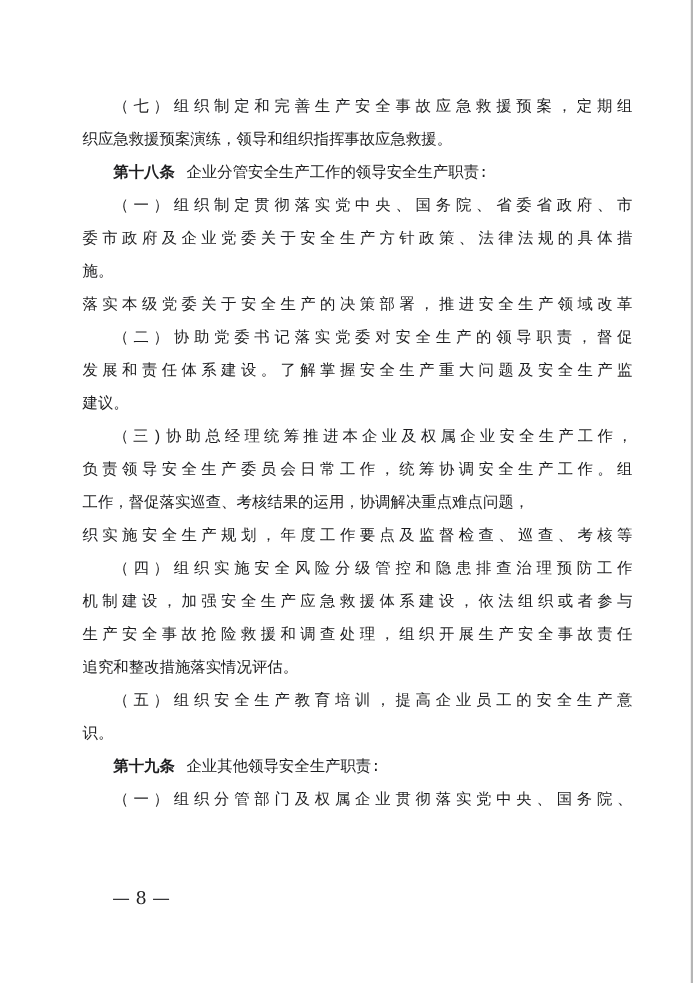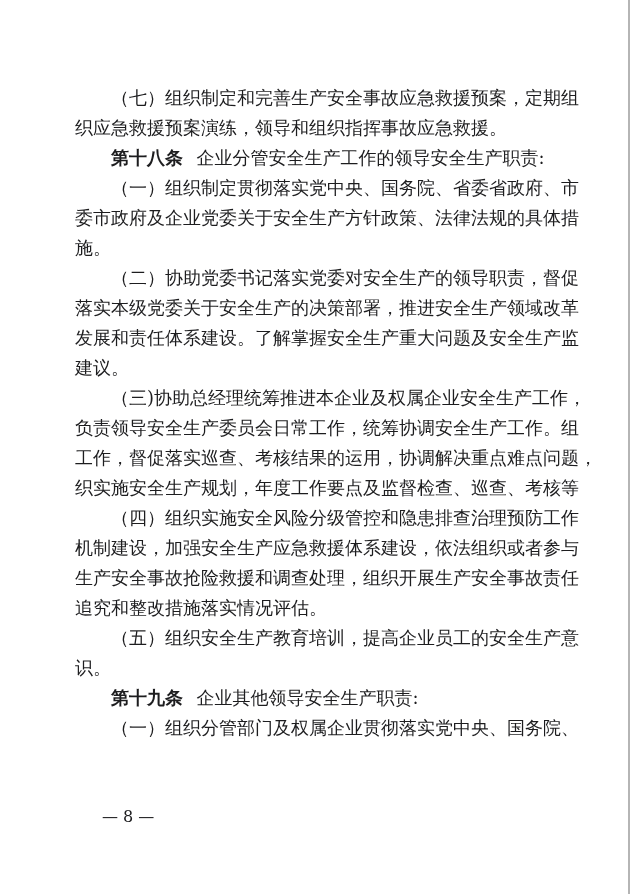--- a/index.html
+++ b/index.html
@@ -21,23 +21,24 @@
   .textblock {
     position: absolute;
     left: 75px;
     top: 83px;
     width: 500px;
   }
   .line {
     width: 500px;
     height: 30px;
     line-height: 30px;
-    font-size: 18px;
+    font-size: 14px;
     white-space: nowrap;
     letter-spacing: 0;
+    font-family: Liberation Mono, monospace;
   }
   .line.justify {
     text-align: justify;
     text-align-last: justify;
   }
   .line.first {
     text-indent: 2em;
   }
   .art-num {
     font-weight: bold;
@@ -72,22 +73,22 @@
 
     <div class="line first justify">（七）组织制定和完善生产安全事故应急救援预案，定期组</div>
     <div class="line">织应急救援预案演练，领导和组织指挥事故应急救援。</div>
 
     <div class="line first"><span class="art-num">第十八条</span><span class="art-title">企业分管安全生产工作的领导安全生产职责:</span></div>
 
     <div class="line first justify">（一）组织制定贯彻落实党中央、国务院、省委省政府、市</div>
     <div class="line justify">委市政府及企业党委关于安全生产方针政策、法律法规的具体措</div>
     <div class="line">施。</div>
 
+    <div class="line justify">落实本级党委关于安全生产的决策部署，推进安全生产领域改革</div>
     <div class="line first justify">（二）协助党委书记落实党委对安全生产的领导职责，督促</div>
-    <div class="line justify">落实本级党委关于安全生产的决策部署，推进安全生产领域改革</div>
     <div class="line justify">发展和责任体系建设。了解掌握安全生产重大问题及安全生产监</div>
     <div class="line">建议。</div>
 
     <div class="line first justify">（三)协助总经理统筹推进本企业及权属企业安全生产工作，</div>
     <div class="line justify">负责领导安全生产委员会日常工作，统筹协调安全生产工作。组</div>
     <div class="line">工作，督促落实巡查、考核结果的运用，协调解决重点难点问题，</div>
     <div class="line justify">织实施安全生产规划，年度工作要点及监督检查、巡查、考核等</div>
 
     <div class="line first justify">（四）组织实施安全风险分级管控和隐患排查治理预防工作</div>
     <div class="line justify">机制建设，加强安全生产应急救援体系建设，依法组织或者参与</div>

